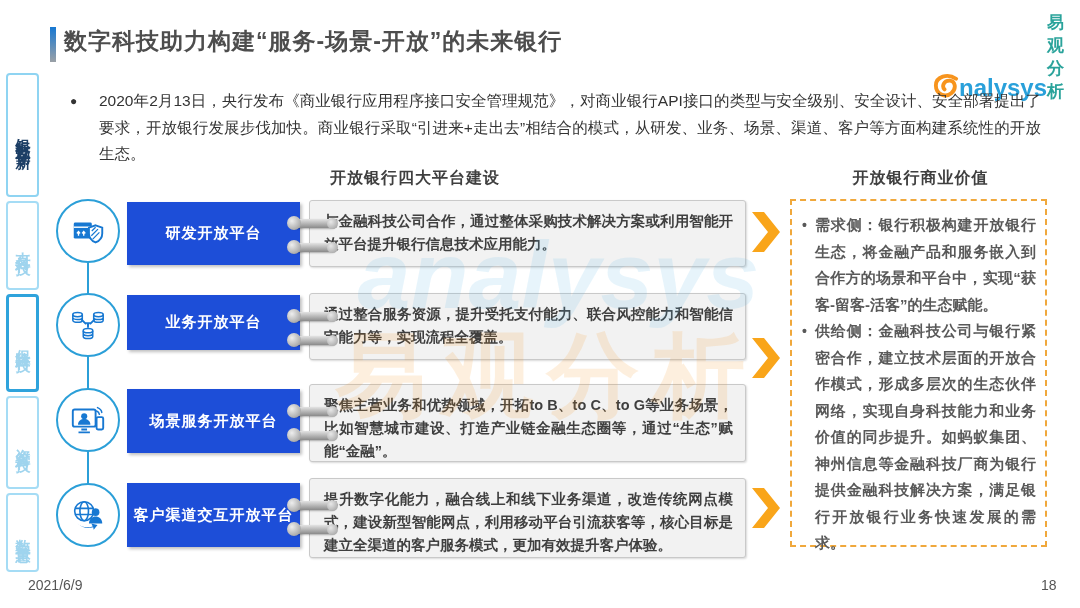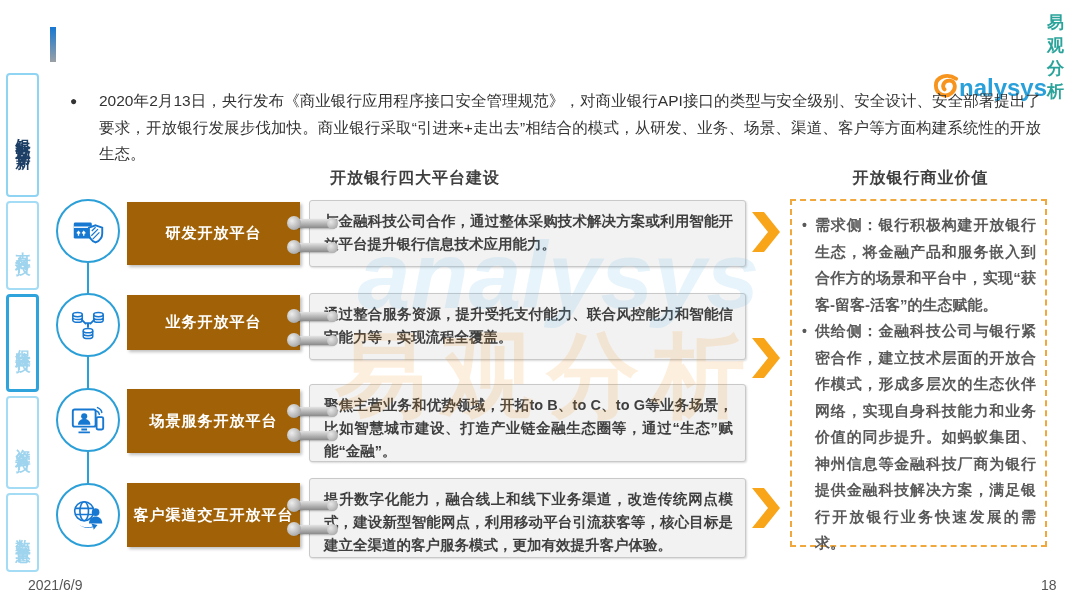--- a/index.html
+++ b/index.html
@@ -37,21 +37,21 @@
   .sec-head.left{left:250px;width:330px;}
   .sec-head.right{left:818px;width:205px;}
   
   .icon-line{position:absolute;left:87px;top:231px;width:2px;height:284px;background:#2b9fd8;}
   .icon-circle{position:absolute;left:56px;width:64px;height:64px;border-radius:50%;
     background:#fff;border:2px solid #2b9fd8;box-sizing:border-box;display:flex;
     align-items:center;justify-content:center;}
   .icon-circle.r1{top:199px;} .icon-circle.r2{top:293px;}
   .icon-circle.r3{top:388px;} .icon-circle.r4{top:483px;}
   
-  .plat-box{position:absolute;left:127px;width:173px;background:#a16207;color:#fff;
+  .plat-box{position:absolute;left:127px;width:173px;background:#1d4ed8;color:#fff;
     font-size:15px;font-weight:bold;display:flex;align-items:center;justify-content:center;
     text-align:center;box-shadow:2px 2px 3px rgba(0,0,0,.25);letter-spacing:1px;}
   .plat-box.r1{top:202px;height:63px;} .plat-box.r2{top:295px;height:55px;}
   .plat-box.r3{top:389px;height:64px;text-align:right;} .plat-box.r4{top:483px;height:64px;}
   
   .ring{position:absolute;left:290px;width:46px;height:9px;border-radius:6px;
     background:linear-gradient(#e3e3e3,#8a8a8a);box-shadow:0 1px 2px rgba(0,0,0,.3);z-index:4;}
   .ring::before{content:"";position:absolute;left:-3px;top:-3px;width:14px;height:14px;
     border-radius:50%;background:radial-gradient(circle at 35% 35%,#eee,#909090);}
   .ring::after{content:"";position:absolute;right:-2px;top:-1px;width:11px;height:11px;
@@ -87,20 +87,21 @@
   .f-slogan{position:absolute;left:0;top:578px;width:1080px;text-align:center;
     font-size:13.5px;color:#444;}
   .f-page{position:absolute;left:1041px;top:577px;font-size:14px;color:#555;}
 </style>
 </head>
 <body>
 
 <div class="slide">
 
   <div class="accent-bar"></div>
+  <div class="page-title">数字科技助力构建“服务-场景-开放”的未来银行</div>
 
   <div class="logo">
     <div class="logo-row">
       <span>
         <svg width="27" height="27" viewBox="0 0 28 28">
           <path d="M25 7 C 16 1, 4 5, 4 14 C 4 23, 14 27, 20 22 C 26 17, 24 9, 18 9 C 12 9, 10 15, 13 18" stroke="#f7941d" stroke-width="4" fill="none" stroke-linecap="round"></path>
         </svg>
       </span>
       <span class="logo-text">nalysys</span>
     </div>

